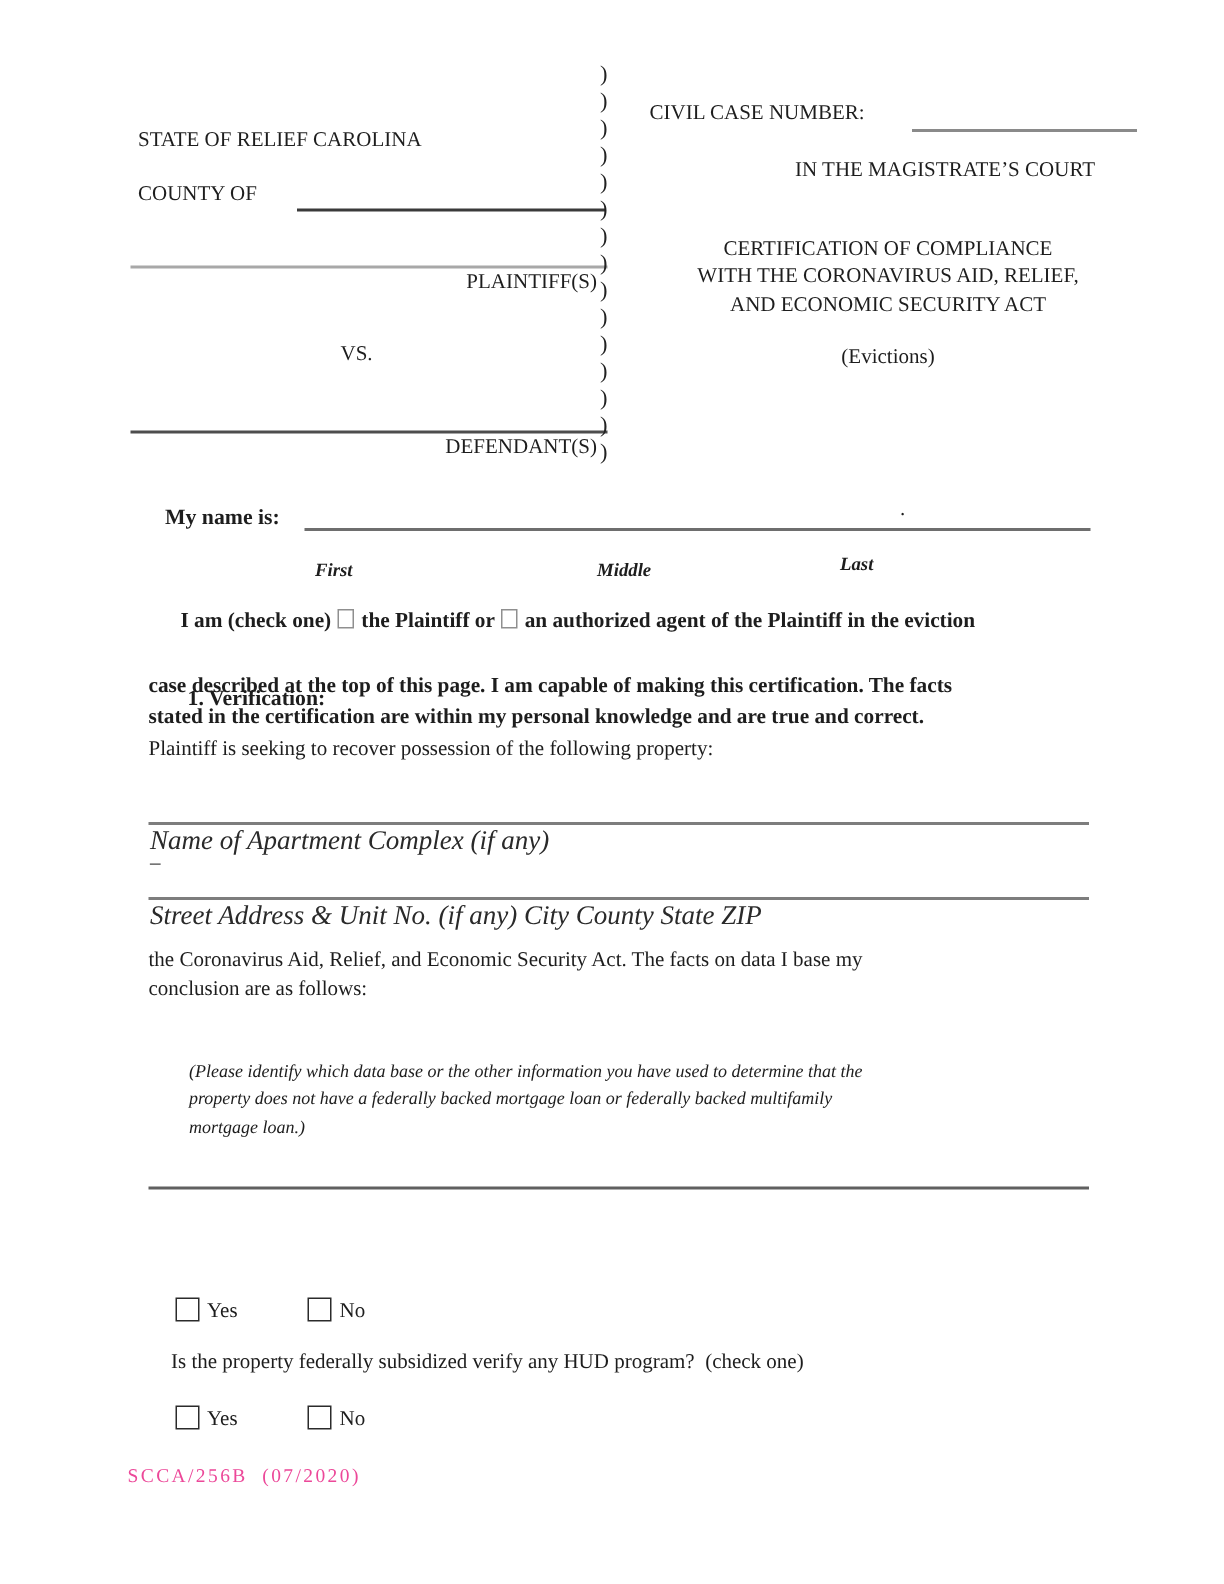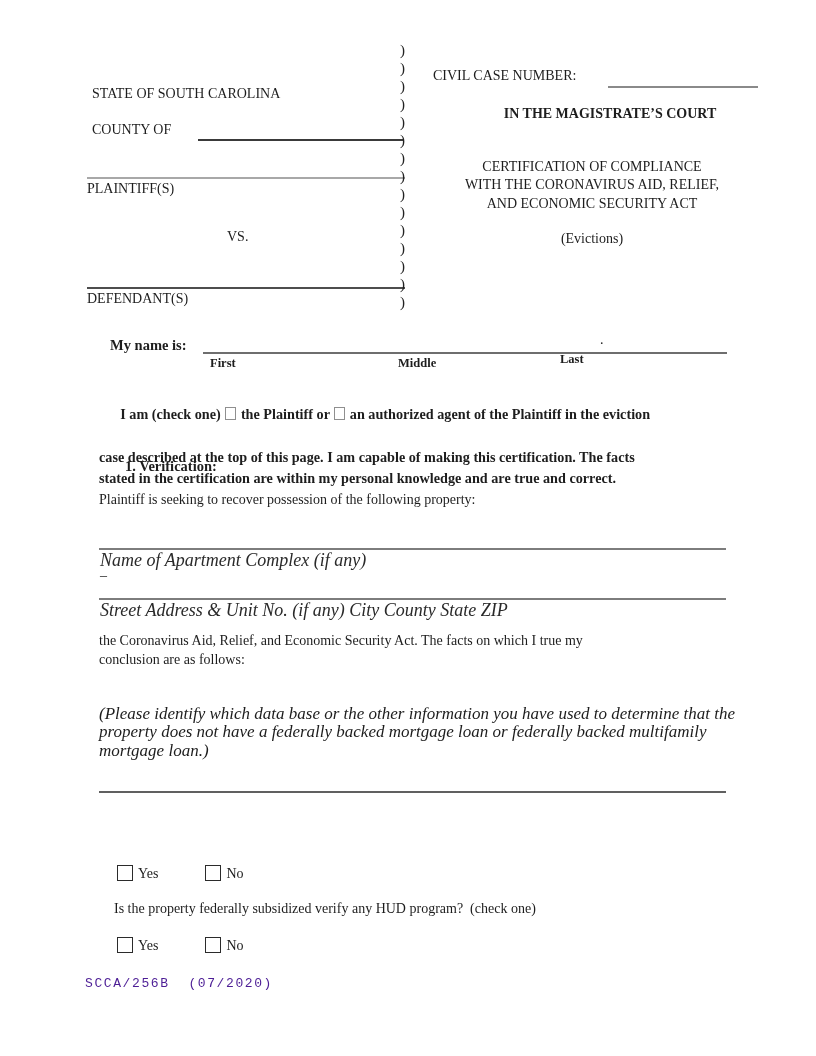--- a/index.html
+++ b/index.html
@@ -4,21 +4,21 @@
 <style>
   html,body { margin:0; padding:0; background:#ffffff; }
   .page {
     position:relative; width:816px; height:1056px; background:#ffffff;
     font-family:"Liberation Serif","DejaVu Serif",serif; color:#1d1d1d;
     font-size:14px; overflow:hidden;
   }
   .abs { position:absolute; }
   .rule { position:absolute; height:2px; }
   .nowrap { white-space:pre; }
-  .right { }
+  .right { text-align:right; }
   .center { text-align:center; }
   .bold { font-weight:bold; }
   .ital { }
   
   .parens {
     position:absolute; left:400px; top:41px;
     white-space:pre-line; font-size:15px; line-height:18px; color:#222;
   }
   
   .line-county   { left:198px; top:139px; width:206px; background:#3a3a3a; }
@@ -36,37 +36,37 @@
   }
   .cb-mid {
     display:inline-block; width:15px; height:12px;
     border:1.4px solid #2b2b2b; background:#fff; vertical-align:-2px; margin:0 2px;
   }
   .cb-box {
     display:inline-block; width:14px; height:14px;
     border:1.5px solid #2b2b2b; background:#fff; vertical-align:-3px; margin-right:5px;
   }
   .yes-no-group2 { margin-left:47px; }
-  .sub-label { font-weight:bold; font-size:12.5px; }
+  .sub-label { font-style:italic; font-weight:bold; font-size:12.5px;margin-top:17px; }
   .field-label { font-style:italic; font-size:18px; color:#2a2a2a; }
   .attest { line-height:21.5px; font-weight:bold; font-size:14.2px; }
   .verify-para { line-height:19px; }
-  .note-para { line-height:18.4px; font-style:italic; font-size:17px; }
+  .note-para { line-height:18.4px; font-style:italic; font-size:12px;margin-left:27px; }
   .title-block { line-height:18.4px; }
   .footer-id {
-    font-family:Liberation Mono, monospace;
-    font-size:13px; letter-spacing:1.6px; color:#4c1d95; white-space:pre;
+    font-family:Liberation Serif, serif;
+    font-size:13px; letter-spacing:1.6px; color:#ec4899; white-space:pre;
   }
 </style>
 </head>
 <body>
 
 <div class="page">
 
-  <div class="abs nowrap" style="left:92px; top:86px;">STATE OF SOUTH CAROLINA</div>
+  <div class="abs nowrap" style="left:92px; top:86px;">STATE OF RELIEF CAROLINA</div>
 
   <div class="abs nowrap" style="left:92px; top:122px;">COUNTY OF</div>
   <div class="rule line-county"></div>
 
   <div class="rule line-plain"></div>
   <div class="abs right nowrap" style="left:87px; top:181px; width:311px;">PLAINTIFF(S)</div>
 
   <div class="abs nowrap" style="left:227px; top:229px;">VS.</div>
 
   <div class="rule line-def"></div>
@@ -84,21 +84,21 @@
 )
 )
 )
 )
 )
 )</div>
 
   <div class="abs nowrap" style="left:433px; top:68px;">CIVIL CASE NUMBER:</div>
   <div class="rule line-case"></div>
 
-  <div class="abs center nowrap" style="left:442px; top:106px; width:336px;font-weight:bold;">IN THE MAGISTRATE’S COURT</div>
+  <div class="abs center nowrap" style="left:462px; top:106px; width:336px;">IN THE MAGISTRATE’S COURT</div>
 
   <div class="abs center title-block" style="left:422px; top:158px; width:340px;">
     <div class="nowrap">CERTIFICATION OF COMPLIANCE</div>
     <div class="nowrap">WITH THE CORONAVIRUS AID, RELIEF,</div>
     <div class="nowrap">AND ECONOMIC SECURITY ACT</div>
   </div>
 
   <div class="abs center nowrap" style="left:422px; top:231px; width:340px;">(Evictions)</div>
 
   <div class="abs bold nowrap" style="left:110px; top:337px; font-size:14.5px;">My name is:</div>
@@ -122,21 +122,21 @@
 
   <div class="rule line-apt"></div>
   <div class="abs field-label nowrap" style="left:100px; top:550px;">Name of Apartment Complex (if any)</div>
 
   <div class="abs nowrap" style="left:100px; top:568px;">–</div>
 
   <div class="rule line-addr"></div>
   <div class="abs field-label nowrap" style="left:100px; top:600px;">Street Address &amp; Unit No. (if any) City County State ZIP</div>
 
   <div class="abs verify-para" style="left:99px; top:631px; width:660px;">
-    <div class="nowrap">the Coronavirus Aid, Relief, and Economic Security Act. The facts on which I true my</div>
+    <div class="nowrap">the Coronavirus Aid, Relief, and Economic Security Act. The facts on data I base my</div>
     <div class="nowrap">conclusion are as follows:</div>
   </div>
 
   <div class="abs note-para" style="left:99px; top:705px; width:660px;">
     <div class="nowrap">(Please identify which data base or the other information you have used to determine that the</div>
     <div class="nowrap">property does not have a federally backed mortgage loan or federally backed multifamily</div>
     <div class="nowrap">mortgage loan.)</div>
   </div>
 
   <div class="rule line-facts"></div>

